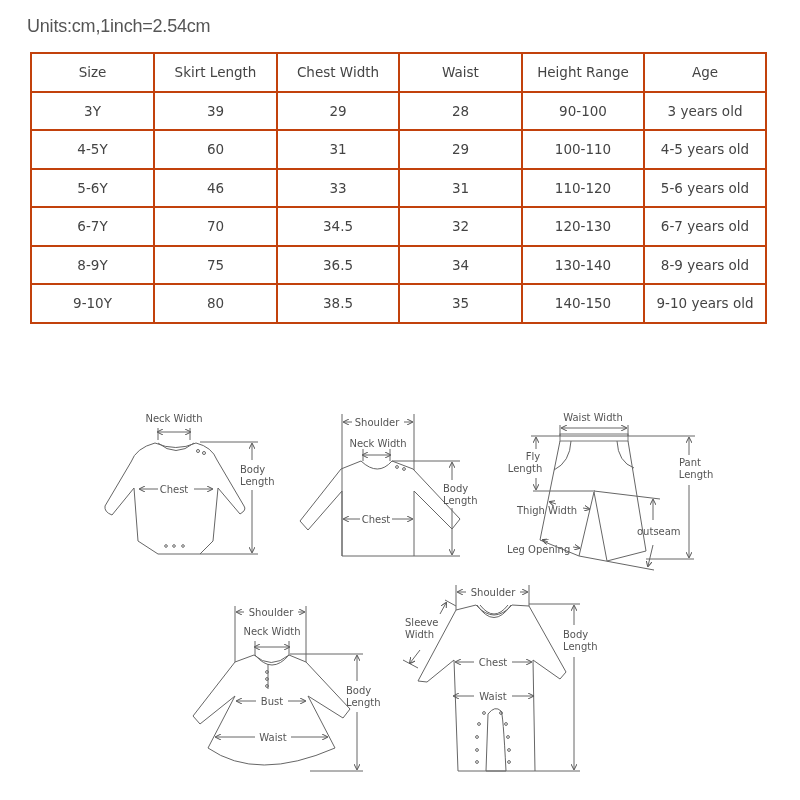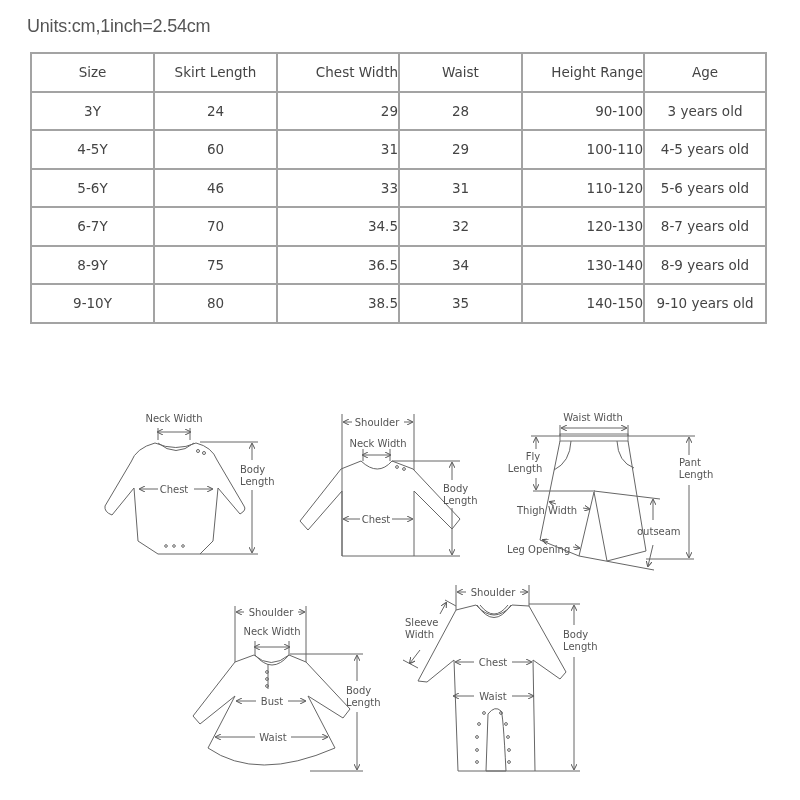--- a/index.html
+++ b/index.html
@@ -1,20 +1,20 @@
 <!DOCTYPE html>
 <html><head>
 <meta charset="utf-8">
 <style>
   html, body { margin:0; padding:0; background:#ffffff; }
   body { width:800px; height:800px; position:relative; overflow:hidden; font-family:"DejaVu Sans", sans-serif; color:#444; }
   .units { position:absolute; left:27px; top:16px; font-family:"Liberation Sans", sans-serif; font-weight:normal; font-size:18px; color:#555; letter-spacing:-0.2px; }
   table.size { position:absolute; left:30px; top:52px; width:735px; border-collapse:collapse; table-layout:fixed; }
-  table.size td { border:2px solid #a3a3a3; height:36.5px; text-align:center; vertical-align:middle; font-size:13.5px; color:#444; padding:0; font-family:"DejaVu Sans", sans-serif; }
-  table.size td.thin-l { border-left-width:1px;text-align:right; }
+  table.size td { border:2px solid #c2410c; height:36.5px; text-align:center; vertical-align:middle; font-size:13.5px; color:#444; padding:0; font-family:"DejaVu Sans", sans-serif; }
+  table.size td.thin-l { border-left-width:1px; }
   table.size tr.thin-t td { border-top-width:1px; }
   .diag { position:absolute; }
   .lbl { font-family:"DejaVu Sans", sans-serif; font-size:10px; fill:#555; }
 </style>
 </head>
 <body>
 
 <div class="units">Units:cm,1inch=2.54cm</div>
 
 <table class="size">
@@ -30,21 +30,21 @@
       <tr>
     <td>Size</td>
     <td>Skirt Length</td>
     <td class="thin-l">Chest Width</td>
     <td>Waist</td>
     <td class="thin-l">Height Range</td>
     <td>Age</td>
   </tr>
   <tr>
     <td>3Y</td>
-    <td>24</td>
+    <td>39</td>
     <td class="thin-l">29</td>
     <td>28</td>
     <td class="thin-l">90-100</td>
     <td>3 years old</td>
   </tr>
   <tr class="thin-t">
     <td>4-5Y</td>
     <td>60</td>
     <td class="thin-l">31</td>
     <td>29</td>
@@ -58,21 +58,21 @@
     <td>31</td>
     <td class="thin-l">110-120</td>
     <td>5-6 years old</td>
   </tr>
   <tr>
     <td>6-7Y</td>
     <td>70</td>
     <td class="thin-l">34.5</td>
     <td>32</td>
     <td class="thin-l">120-130</td>
-    <td>8-7 years old</td>
+    <td>6-7 years old</td>
   </tr>
   <tr class="thin-t">
     <td>8-9Y</td>
     <td>75</td>
     <td class="thin-l">36.5</td>
     <td>34</td>
     <td class="thin-l">130-140</td>
     <td>8-9 years old</td>
   </tr>
   <tr>

